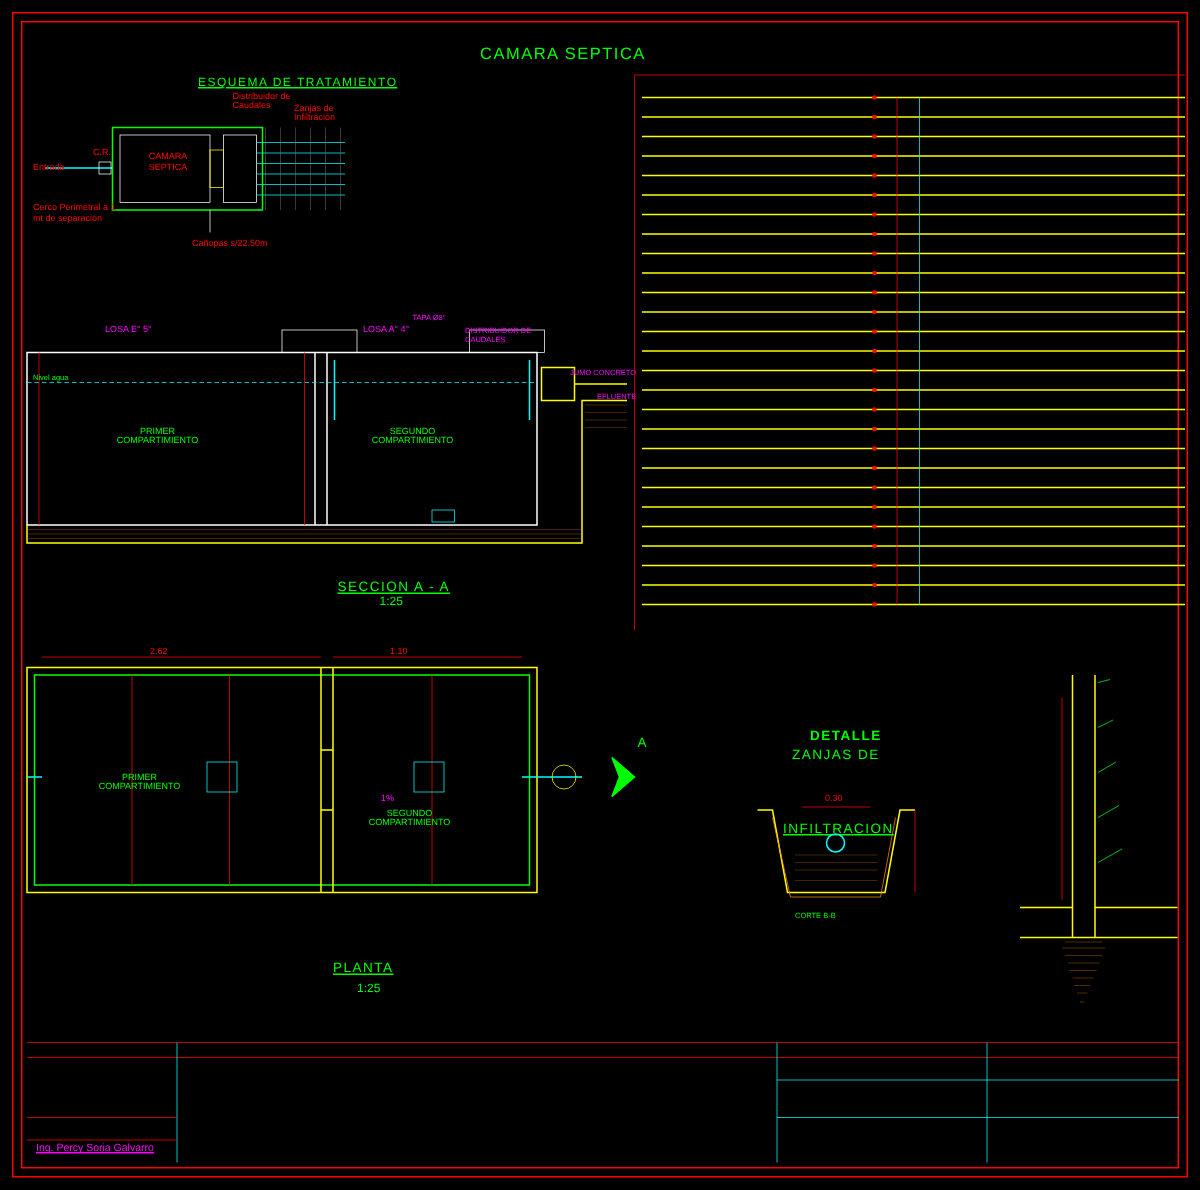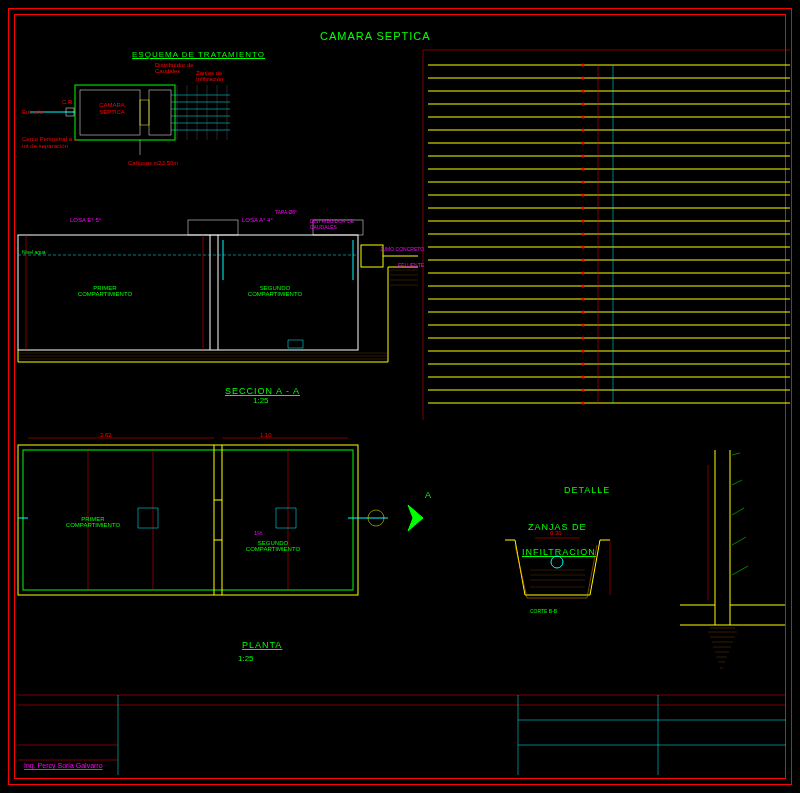--- a/index.html
+++ b/index.html
@@ -110,21 +110,21 @@
   <polygon points="390,75 405,88 390,101 395,88" fill="#00ff00" stroke="#00ff00"></polygon>
   <line x1="10" y1="8" x2="196" y2="8" stroke="#ff0000" stroke-width="0.5"></line>
   <line x1="204" y1="8" x2="330" y2="8" stroke="#ff0000" stroke-width="0.5"></line>
 </svg>
 <div class="label" style="left:58px;top:516px;text-align:center;width:70px;">PRIMER COMPARTIMIENTO</div>
 <div class="label" style="left:238px;top:540px;text-align:center;width:70px;">SEGUNDO COMPARTIMIENTO</div>
 <div class="label-r" style="left:100px;top:432px;">2.62</div>
 <div class="label-r" style="left:260px;top:432px;">1.10</div>
 <div class="label-m" style="left:254px;top:530px;">1%</div>
 <div class="label" style="left:425px;top:490px;font-size:9px;">A</div>
-<div class="subtitle" style="left:242px;top:640px;text-decoration:underline;">PLANTA</div>
+<div class="subtitle" style="left:222px;top:640px;text-decoration:underline;">PLANTA</div>
 <div class="label" style="left:238px;top:654px;font-size:8px;">1:25</div>
 
 <svg style="left:418px;top:45px;width:372px;height:380px;">
   <line x1="5" y1="5" x2="372" y2="5" stroke="#ff0000" stroke-width="0.5"></line>
   <line x1="5" y1="5" x2="5" y2="375" stroke="#ff0000" stroke-width="0.5"></line>
   <g stroke="#ffff00" stroke-width="1">
     <line x1="10" y1="20" x2="372" y2="20"></line>
         <line x1="10" y1="33" x2="372" y2="33"></line>
     <line x1="10" y1="46" x2="372" y2="46"></line>
         <line x1="10" y1="59" x2="372" y2="59"></line>
@@ -178,22 +178,22 @@
         <circle cx="165" cy="306" r="1.5"></circle>
         <circle cx="165" cy="319" r="1.5"></circle>
     <circle cx="165" cy="332" r="1.5"></circle>
         <circle cx="165" cy="345" r="1.5"></circle>
         <circle cx="165" cy="358" r="1.5"></circle>
   </g>
   <line x1="180" y1="20" x2="180" y2="358" stroke="#ff0000" stroke-width="0.5"></line>
   <line x1="195" y1="20" x2="195" y2="358" stroke="#00ffff" stroke-width="0.5"></line>
 </svg>
 
-<div class="subtitle" style="left:564px;top:485px;text-decoration:none;">DETALLE</div>
-<div class="subtitle" style="left:528px;top:498px;text-decoration:none;margin-top:24px;">ZANJAS DE</div>
+<div class="subtitle" style="left:540px;top:485px;text-decoration:none;font-weight:bold;">DETALLE</div>
+<div class="subtitle" style="left:528px;top:498px;text-decoration:none;">ZANJAS DE</div>
 <div class="subtitle" style="left:522px;top:511px;margin-top:36px;">INFILTRACION</div>
 <svg style="left:495px;top:520px;width:140px;height:110px;">
   <polyline points="10,20 20,20 30,75 95,75 105,20 115,20" fill="none" stroke="#ffff00" stroke-width="1"></polyline>
   <polyline points="20,25 32,78 92,78 102,25" fill="none" stroke="#ff8800" stroke-width="0.5"></polyline>
   <circle cx="62" cy="42" r="6" fill="none" stroke="#00ffff" stroke-width="1"></circle>
   <line x1="40" y1="18" x2="85" y2="18" stroke="#ff0000" stroke-width="0.5"></line>
   <line x1="115" y1="20" x2="115" y2="75" stroke="#ff0000" stroke-width="0.5"></line>
   <g stroke="#ff8800" stroke-width="0.3" opacity="0.6">
     <line x1="35" y1="50" x2="90" y2="50"></line>
         <line x1="35" y1="55" x2="90" y2="55"></line>

